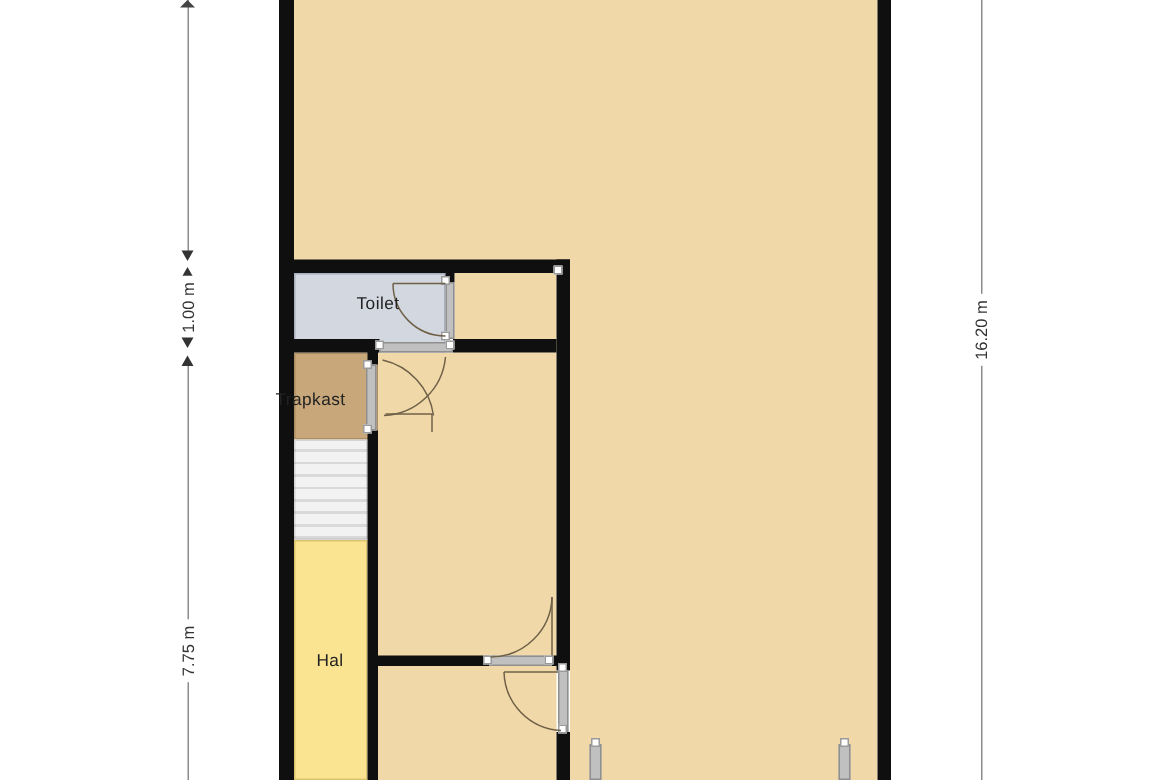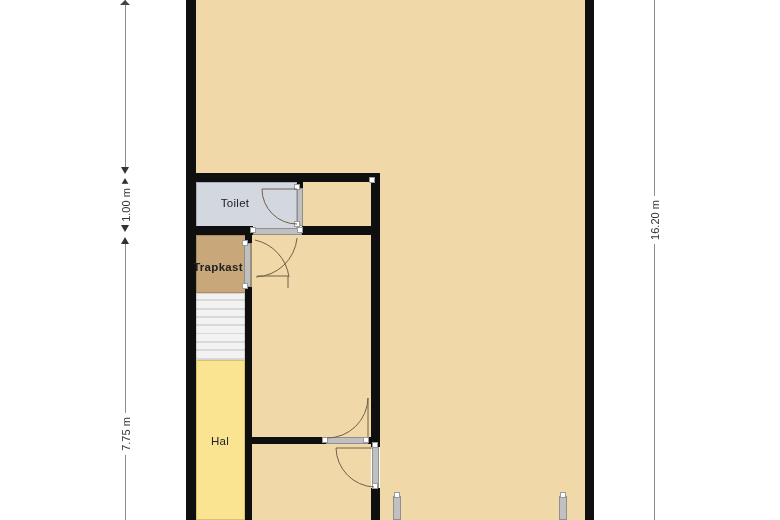--- a/index.html
+++ b/index.html
@@ -89,22 +89,22 @@
     <path d="M262,189 A35,35 0 0 0 297,224"></path>
     <path d="M297,238 A43,43 0 0 1 256,277"></path>
     <path d="M255,240 A44,44 0 0 1 289,277"></path>
     <path d="M257,276 H288 V288"></path>
     <path d="M368,398 V437"></path>
     <path d="M327,438 A41,41 0 0 0 368,398"></path>
     <path d="M336,448 H372"></path>
     <path d="M336,448 A40,40 0 0 0 374,487"></path>
   </svg>
 
-  <div class="room-label" style="left:235px;top:203px;">Toilet</div>
-  <div class="room-label" style="left:218px;top:267px;font-weight:bold;">Trapkast</div>
+  <div class="room-label" style="left:252px;top:203px;">Toilet</div>
+  <div class="room-label" style="left:207px;top:267px;">Trapkast</div>
   <div class="room-label" style="left:220px;top:441px;">Hal</div>
 
   <div class="arr partial" style="left:120px;top:0px;"></div>
   <div class="dim-line" style="left:125px;top:0;height:168px;"></div>
   <div class="arr down" style="left:121px;top:167px;"></div>
   <div class="arr up" style="left:121px;top:178px;"></div>
   <div class="dim-line" style="left:125px;top:185px;height:42px;"></div>
   <div class="dim-label" style="left:126px;top:205px;">1.00 m</div>
   <div class="arr down" style="left:121px;top:225px;"></div>
   <div class="arr up" style="left:121px;top:237px;"></div>

